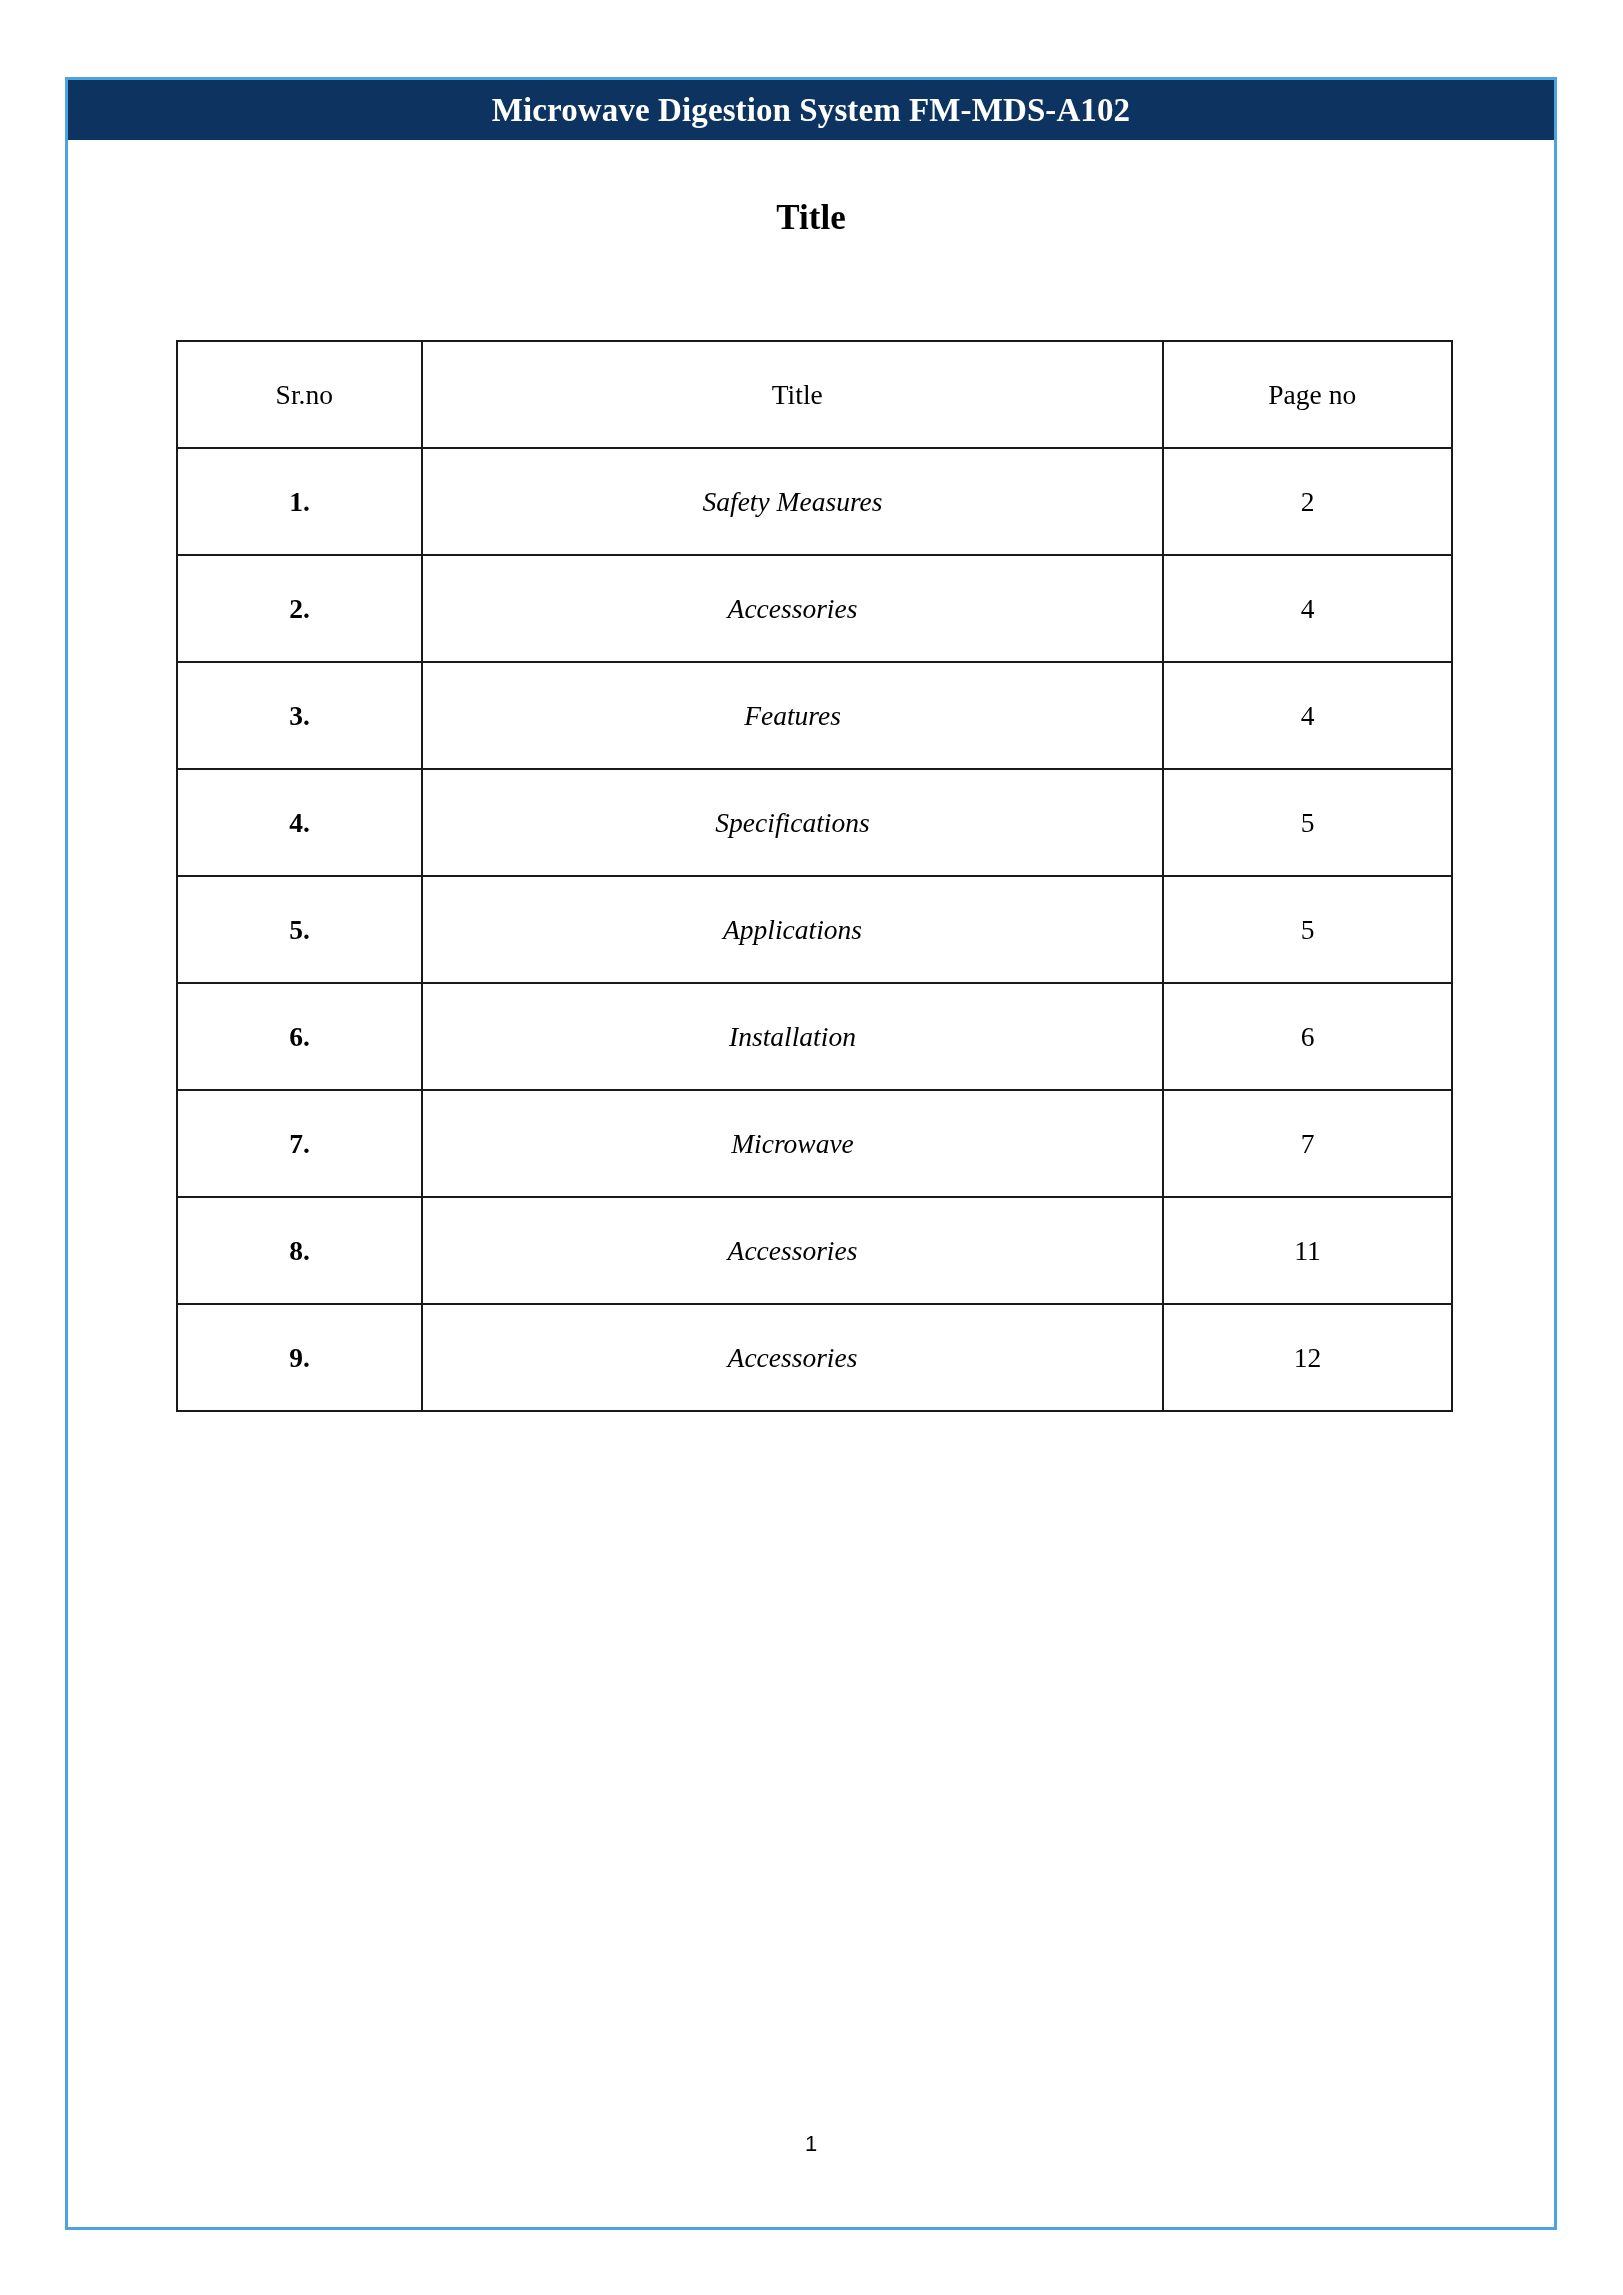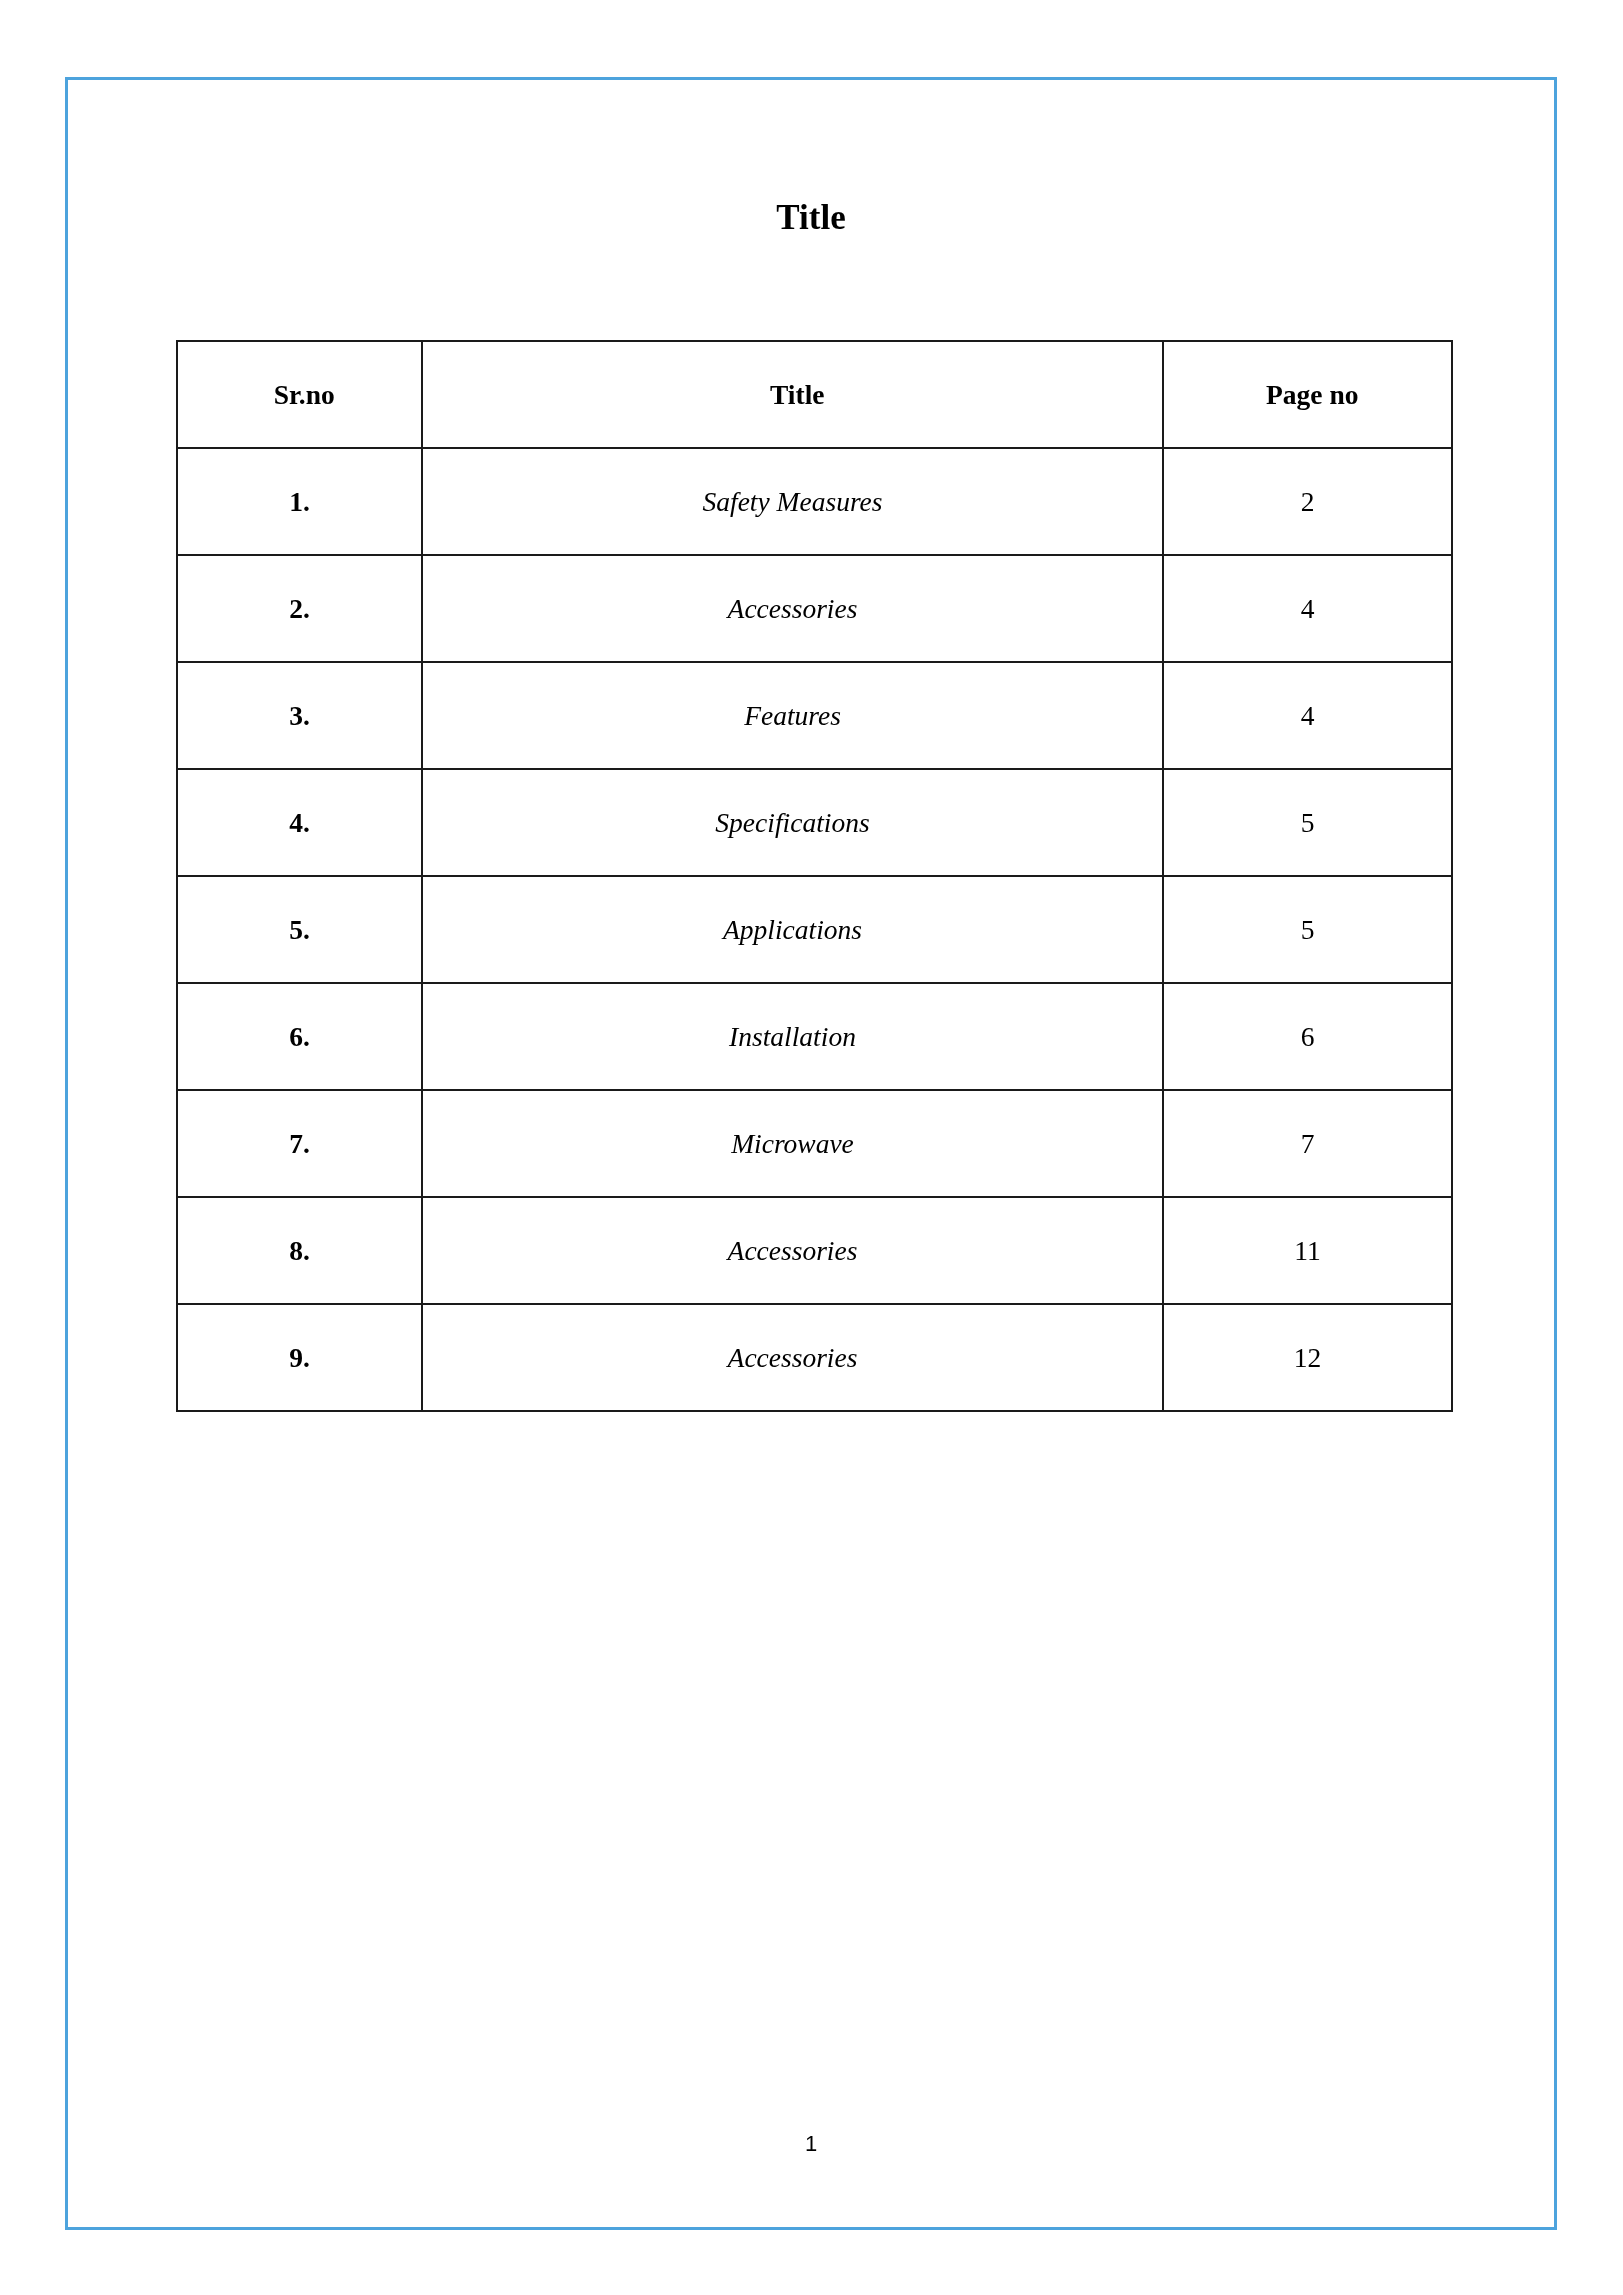--- a/index.html
+++ b/index.html
@@ -85,21 +85,21 @@
     vertical-align: middle;
     padding: 0 6.5px;
     color: #000000;
     font-family: "Liberation Serif", serif;
   }
   col.col-srno   { width: 245px; }
   col.col-title  { width: 741px; }
   col.col-page   { width: 289px; }
 
   table.index-table th {
-    font-weight: bold;
+    font-weight: normal;
     font-size: 27.5px;
     padding-left: 16px;
   }
   table.index-table td.cell-srno {
     font-weight: bold;
     font-size: 27.5px;
   }
   table.index-table td.cell-title {
     font-weight: normal;
     font-size: 27.5px;
@@ -121,20 +121,23 @@
     font-size: 22px;
     color: #000000;
     line-height: 1;
   }
 </style>
 </head>
 <body>
 
 <div id="page-frame">
 
+  <div id="title-banner">
+    <span class="title-text">Microwave Digestion System FM-MDS-A102</span>
+  </div>
 
   <div id="index-heading">Title</div>
 
   <div id="index-table-wrap">
     <table class="index-table">
       <colgroup>
         <col class="col-srno">
         <col class="col-title">
         <col class="col-page">
       </colgroup>

